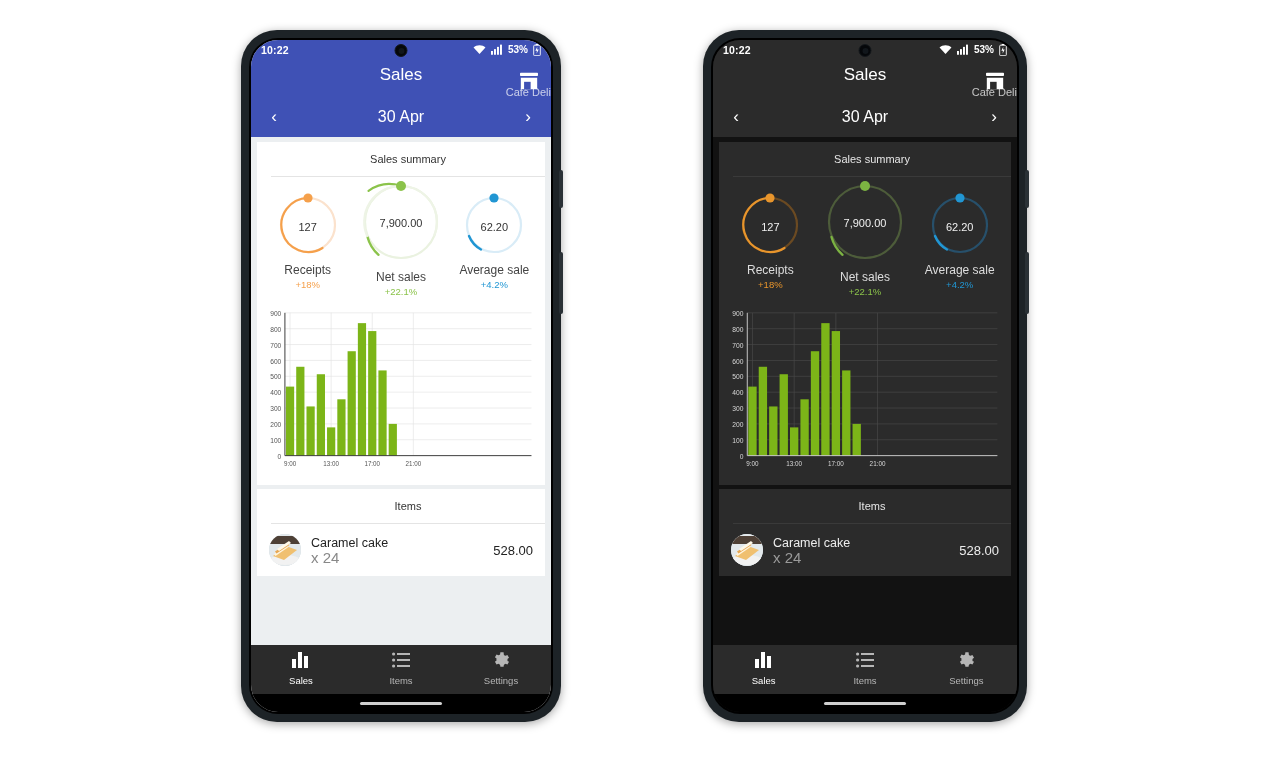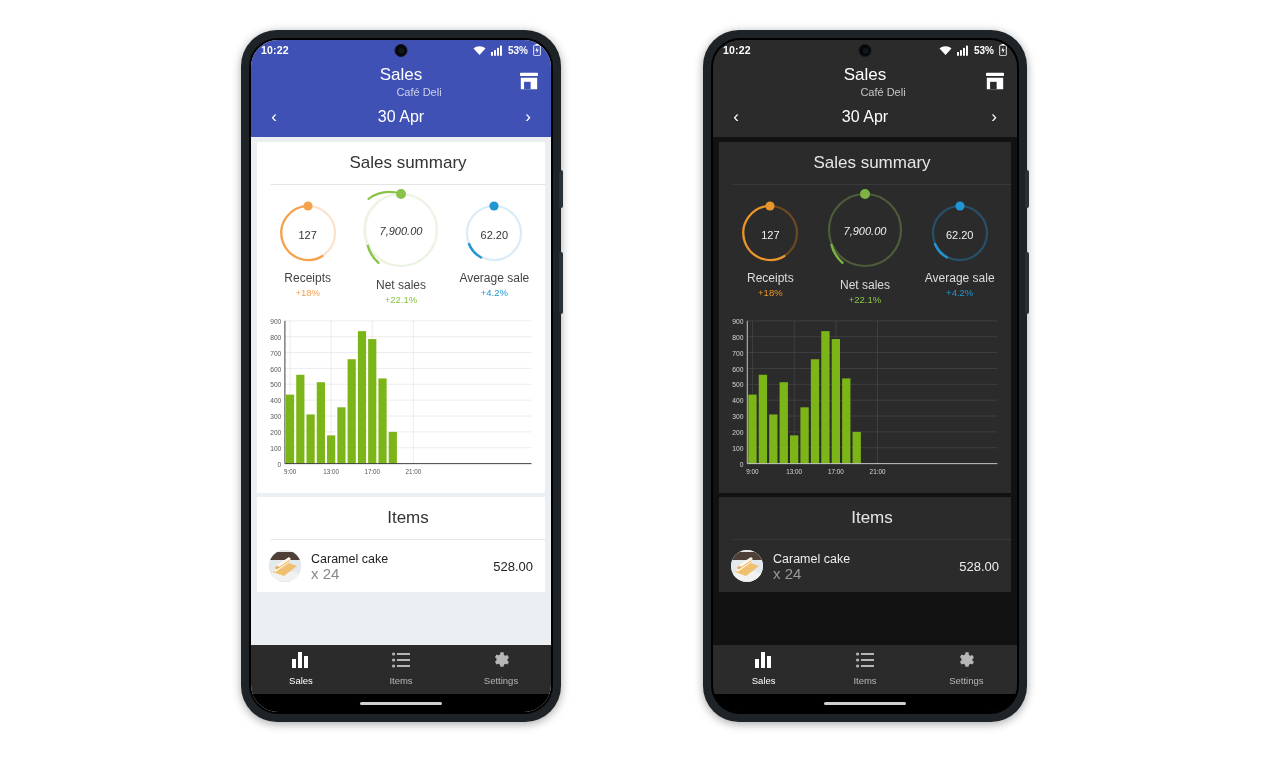--- a/index.html
+++ b/index.html
@@ -61,34 +61,34 @@
   .statusbar {
     height: 20px; flex: 0 0 20px;
     display: flex; align-items: center;
     padding: 0 10px;
     font-size: 10.5px; font-weight: bold;
     color: #fff; position: relative; z-index: 30;
   }
   .lightmode .statusbar { background: #3f51b5; }
   .darkmode  .statusbar { background: #2b2b2b; }
   .sb-time { letter-spacing: .2px; }
-  .sb-right { margin-left: auto; display: flex; align-items: center; gap: 5px; }
+  .sb-right { margin-left: auto; display: flex; gap: 5px; }
   .sb-right svg { display: block; }
   .sb-batt { font-size: 10px; font-weight: bold; }
 
   
   .appbar { position: relative; padding: 4px 0 2px; flex: 0 0 auto; }
   .lightmode .appbar { background: #3f51b5; }
   .darkmode  .appbar { background: #2b2b2b; }
   .appbar-title {
     text-align: center; color: #fff;
     font-size: 17px; line-height: 21px;
   }
   .appbar-sub {
-    text-align: center; font-size: 11px; line-height: 14px;
+    text-align: right; font-size: 11px; line-height: 14px;
     color: rgba(255,255,255,.72);
     margin-left: 36px;
   }
   .shop-icon {
     position: absolute; right: 12px; top: 12px;
     width: 20px; height: 18px;
   }
   .datebar {
     display: flex; align-items: center; justify-content: space-between;
     padding: 6px 14px 10px;
@@ -101,33 +101,33 @@
   
   .body { flex: 1 1 auto; overflow: hidden; display: flex; flex-direction: column; gap: 4px; padding-top: 5px; }
   .lightmode .body { background: #eceff1; }
   .darkmode  .body { background: #121212; }
 
   .card { margin: 0 6px; }
   .lightmode .card { background: #ffffff; }
   .darkmode  .card { background: #2b2b2b; }
 
   .card-title {
-    text-align: center; font-size: 17px; padding: 11px 0; margin-left: 14px;
+    text-align: center; font-size: 11px; padding: 11px 0; margin-left: 14px;
   }
   .lightmode .card-title { color: #333; border-bottom: 1px solid #e4e4e4; }
   .darkmode  .card-title { color: #e6e6e6; border-bottom: 1px solid #3a3a3a; }
 
   
   .metrics {
     display: flex; justify-content: space-around; align-items: center;
     padding: 8px 4px 6px;
   }
   .metric { flex: 1; text-align: center; position: relative; }
   .ring-wrap { position: relative; display: inline-block; }
-  .metric.big .ring-wrap { margin-top: -6px; font-style: italic; }
+  .metric.big .ring-wrap { margin-top: -6px; }
   .ring-val {
     position: absolute; left: 0; right: 0; top: 50%;
     transform: translateY(-50%);
     font-size: 11px;
   }
   .metric.big .ring-val { font-size: 11px; transform: translateY(-60%); }
   .lightmode .ring-val { color: #333; }
   .darkmode  .ring-val { color: #f0f0f0; }
   .metric-label { font-size: 12px; margin-top: 1px; }
   .lightmode .metric-label { color: #444; }

